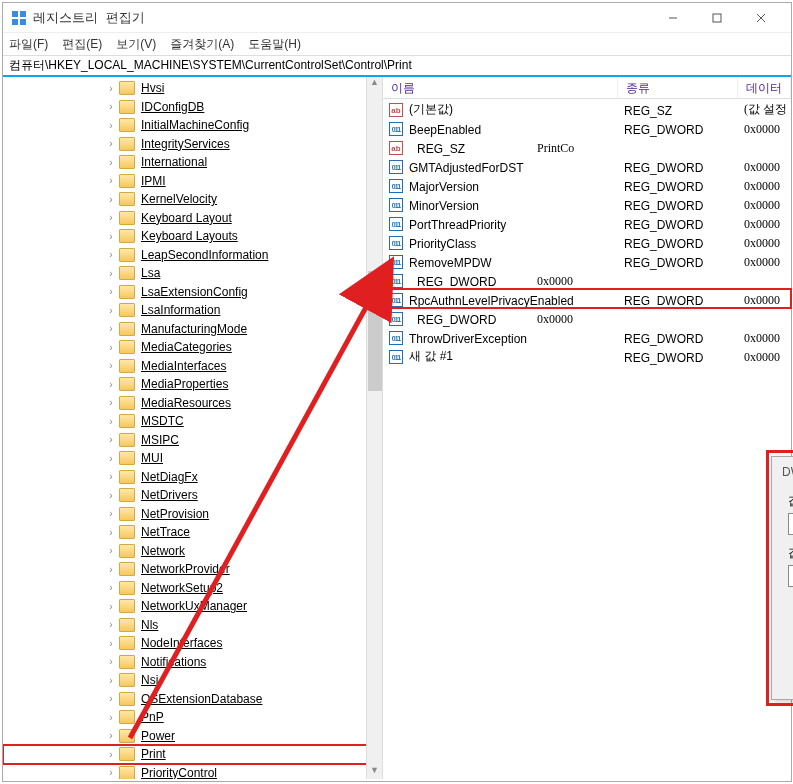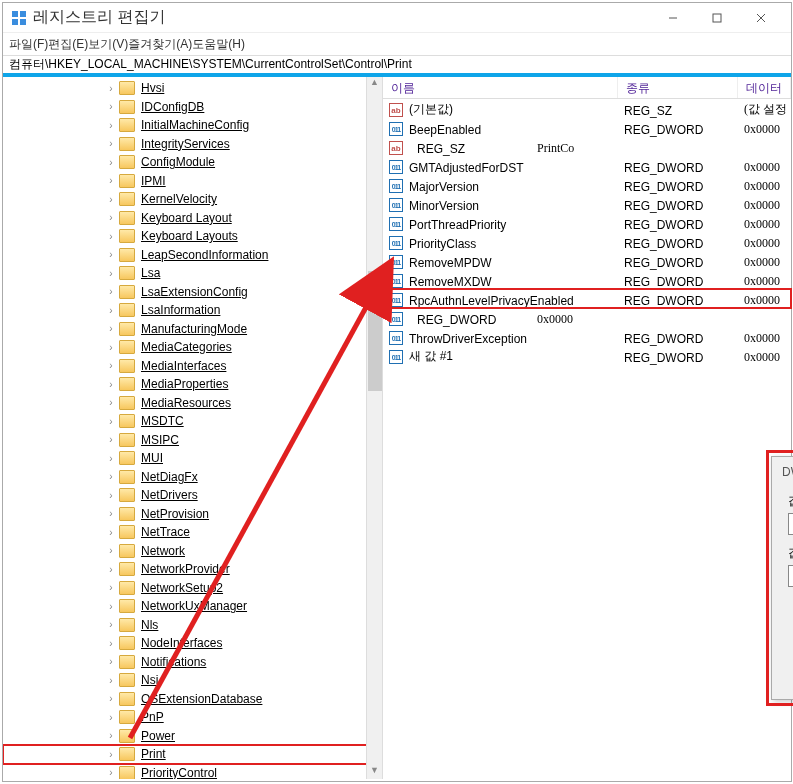--- a/index.html
+++ b/index.html
@@ -1,25 +1,25 @@
 <!DOCTYPE html>
 <html><head>
 <meta charset="utf-8">
 <style>
 * { box-sizing: border-box; margin: 0; padding: 0; font-family: "Malgun Gothic", "Segoe UI", sans-serif; font-size: 12px; }
 body { background: #fff; width: 793px; height: 784px; overflow: hidden; position: relative; }
 .window { width: 790px; height: 780px; border: 1px solid #aaa; background: #fff; position: relative; margin: 2px; }
 .titlebar { height: 30px; display: flex; align-items: center; padding: 0 8px; background: #fff; border-bottom: 1px solid #eee; }
 .app-icon { width: 16px; height: 16px; margin-right: 6px; display: inline-block; }
-.title-text { flex: 1; font-size: 16px; color: #333; }
+.title-text { flex: 1; font-size: 13px; color: #333; font-family: Liberation Mono, monospace; }
 .win-btns { display: flex; gap: 0; }
 .win-btn { width: 44px; height: 28px; display: flex; align-items: center; justify-content: center; color: #555; cursor: pointer; }
-.menubar { height: 22px; display: flex; align-items: center; padding: 0 6px; color: #333; }
+.menubar { height: 22px; display: flex; align-items: center; padding: 0 6px; gap: 14px; color: #333; }
 .menubar span { cursor: pointer; }
-.address { height: 22px; border-top: 1px solid #ddd; border-bottom: 4px solid #0ea5e9; padding: 0 6px; display: flex; align-items: center; font-size: 12px; color: #000; }
+.address { height: 22px; border-top: 1px solid #ddd; border-bottom: 2px solid #0ea5e9; padding: 0 6px; display: flex; align-items: center; font-size: 12px; color: #000; }
 .body { display: flex; height: calc(100% - 76px); }
 .tree { width: 380px; border-right: 1px solid #ddd; overflow: hidden; padding: 2px 0; position: relative; }
 .tree-scroll { position: absolute; right: 0; top: 0; width: 16px; height: 100%; background: #f0f0f0; border-left: 1px solid #ddd; display: flex; flex-direction: column; align-items: center; justify-content: space-between; }
 .tree-scroll-thumb { width: 14px; background: #ccc; }
 .tree-item { display: flex; align-items: center; height: 18.5px; white-space: nowrap; }
 .tree-item .chev { width: 12px; display: inline-flex; justify-content: center; color: #888; font-size: 10px; }
 .folder { width: 16px; height: 14px; background: linear-gradient(#ffe9a8,#f7c75e); border: 1px solid #d6a93e; border-radius: 1px; margin: 0 4px 0 2px; }
 .tree-item .label { padding: 0 2px; text-decoration: underline; }
 .list { flex: 1; position: relative; }
 .list-header { display: flex; height: 22px; border-bottom: 1px solid #ddd; }
@@ -113,21 +113,21 @@
           <span class="label">InitialMachineConfig</span>
         </div>
         <div class="tree-item" style="padding-left: 102px;">
           <span class="chev">›</span>
           <span class="folder"></span>
           <span class="label">IntegrityServices</span>
         </div>
         <div class="tree-item" style="padding-left: 102px;">
           <span class="chev">›</span>
           <span class="folder"></span>
-          <span class="label">ConfigModule</span>
+          <span class="label">International</span>
         </div>
         <div class="tree-item" style="padding-left: 102px;">
           <span class="chev">›</span>
           <span class="folder"></span>
           <span class="label">IPMI</span>
         </div>
         <div class="tree-item" style="padding-left: 102px;">
           <span class="chev">›</span>
           <span class="folder"></span>
           <span class="label">KernelVelocity</span>
@@ -369,21 +369,20 @@
               <span class="reg-bin">011</span>
             </span>
             <span class="nm">RemoveMPDW</span>
             <span class="tp">REG_DWORD</span>
             <span class="dt">0x0000</span>
           </div>
           <div class="row">
             <span class="ico">
               <span class="reg-bin">011</span>
             </span>
-            <span class="nm">RemoveMXDW</span>
             <span class="tp">REG_DWORD</span>
             <span class="dt">0x0000</span>
           </div>
           <div class="row highlight">
             <span class="ico">
               <span class="reg-bin">011</span>
             </span>
             <span class="nm">RpcAuthnLevelPrivacyEnabled</span>
             <span class="tp">REG_DWORD</span>
             <span class="dt">0x0000</span>

